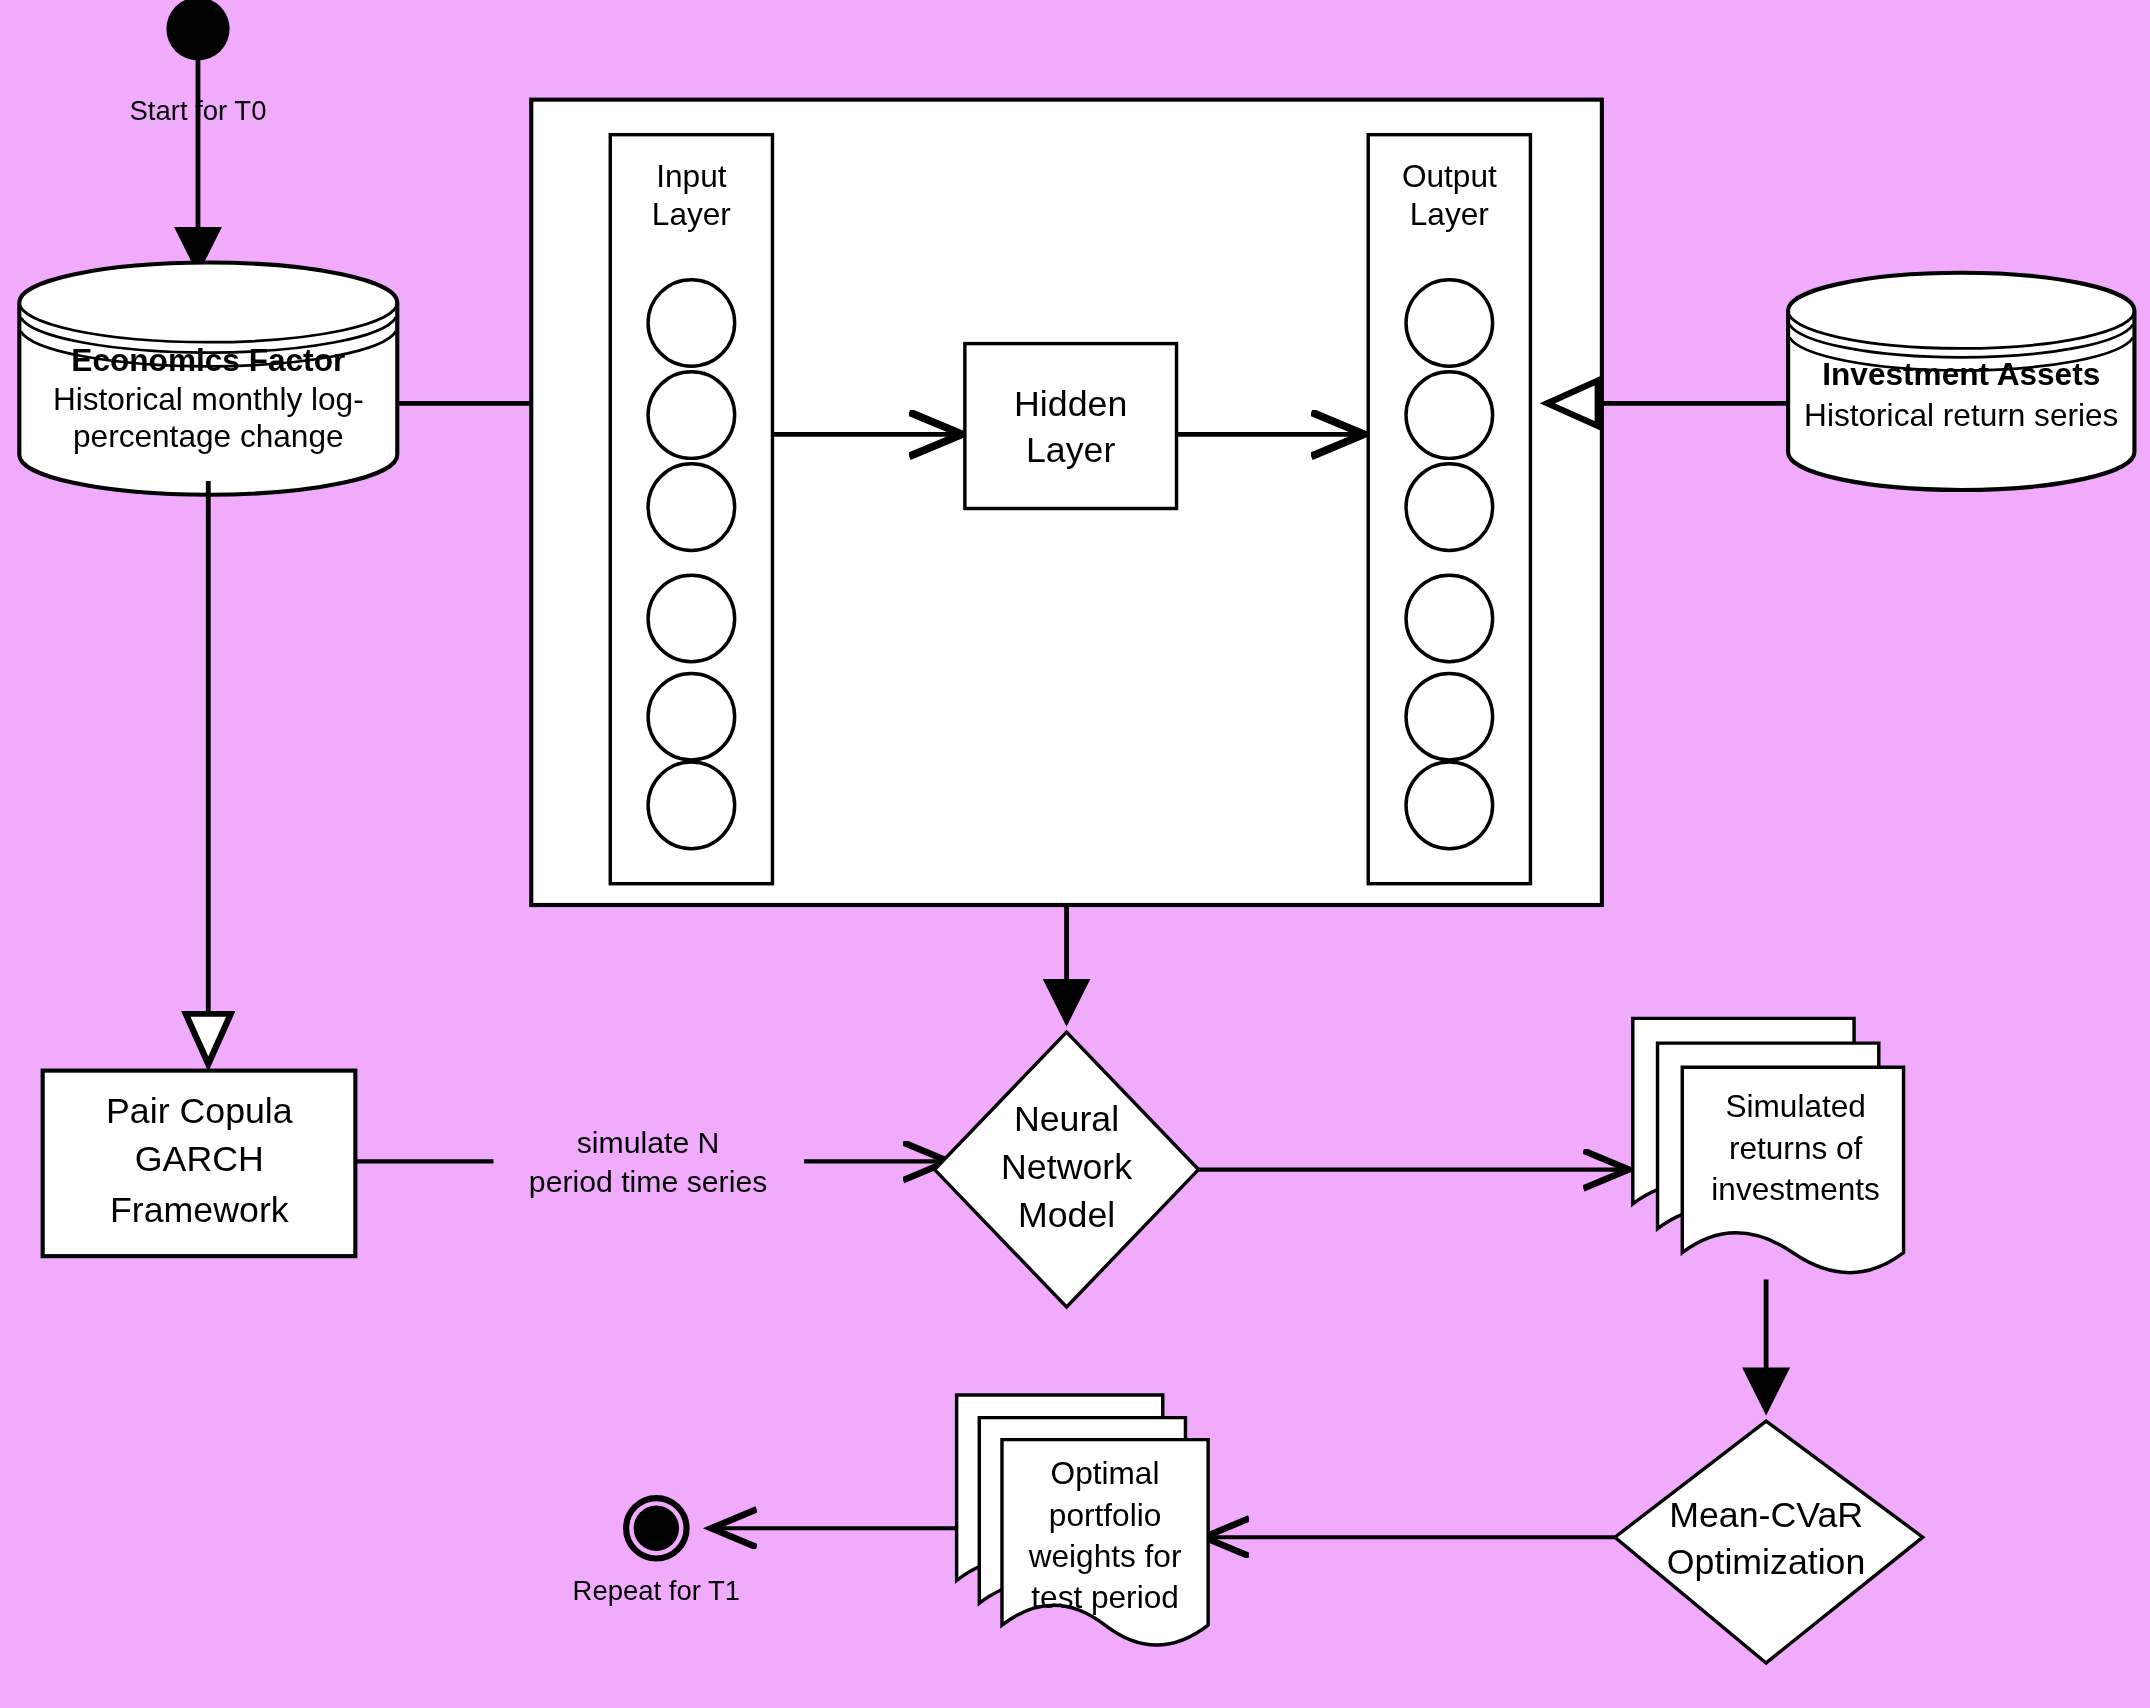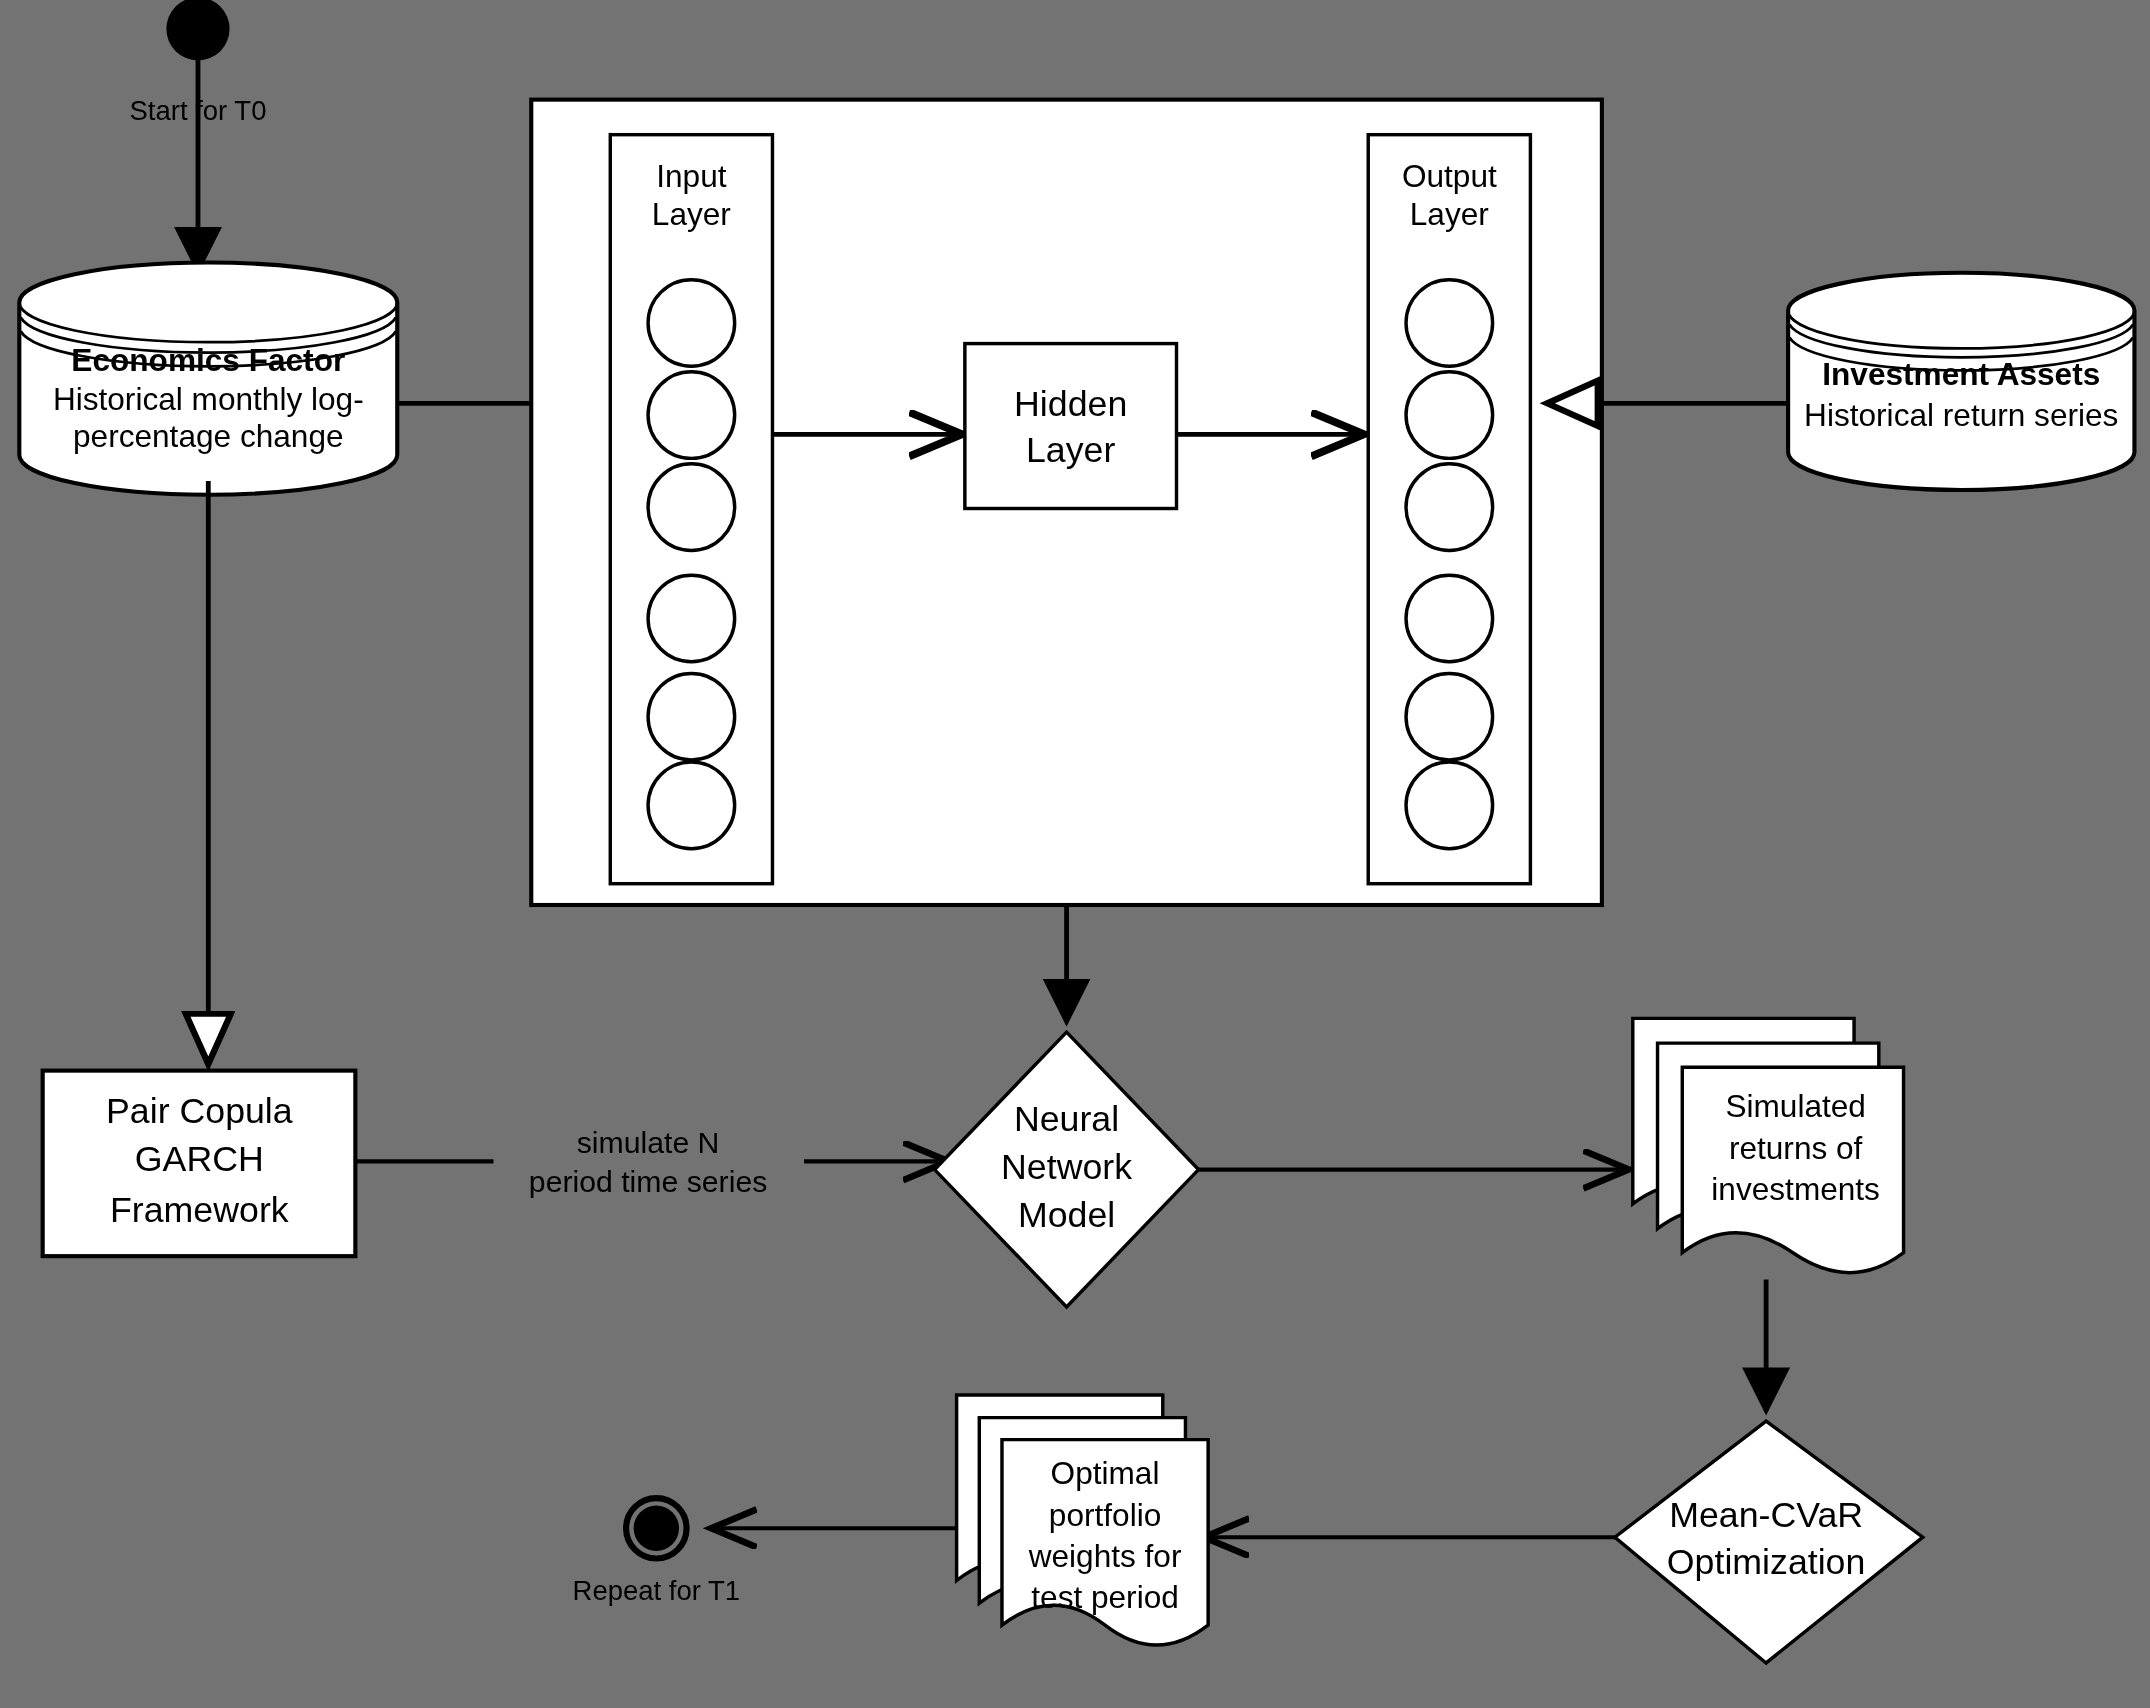--- a/index.html
+++ b/index.html
@@ -4,21 +4,21 @@
 <style>
   html, body {
     margin: 0;
     padding: 0;
     background: #ffffff;
   }
   #diagram-root {
     position: relative;
     width: 2151px;
     height: 1709px;
-    background: #737373;
+    background: #f0abfc;
     font-family: "Liberation Sans", sans-serif;
   }
   svg.flow {
     display: block;
     width: 2151px;
     height: 1709px;
   }
   .shape-fill-white {
     fill: #ffffff;
     stroke: #000000;

